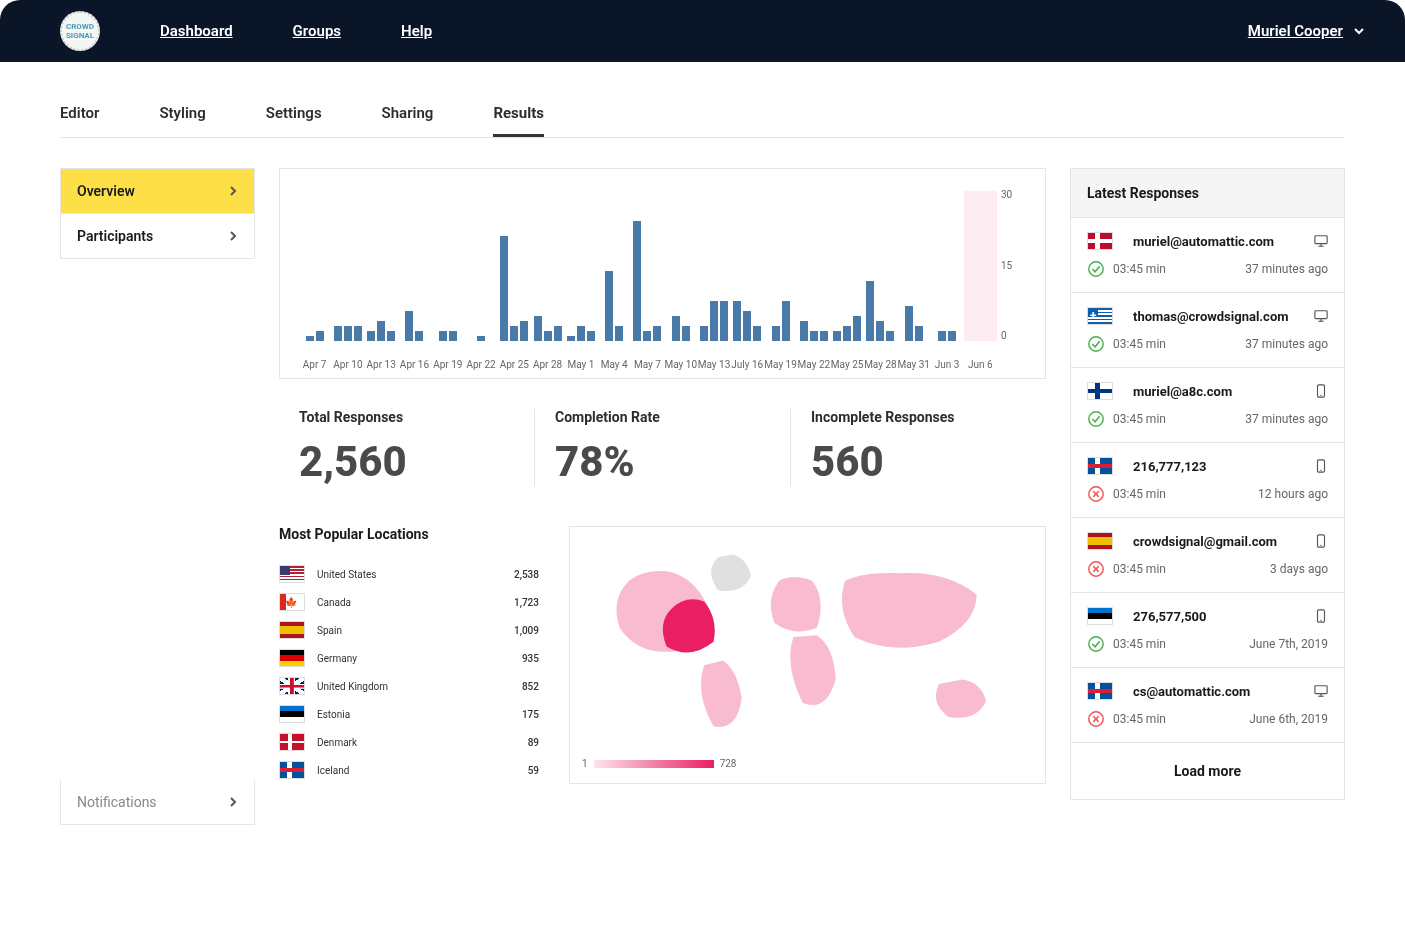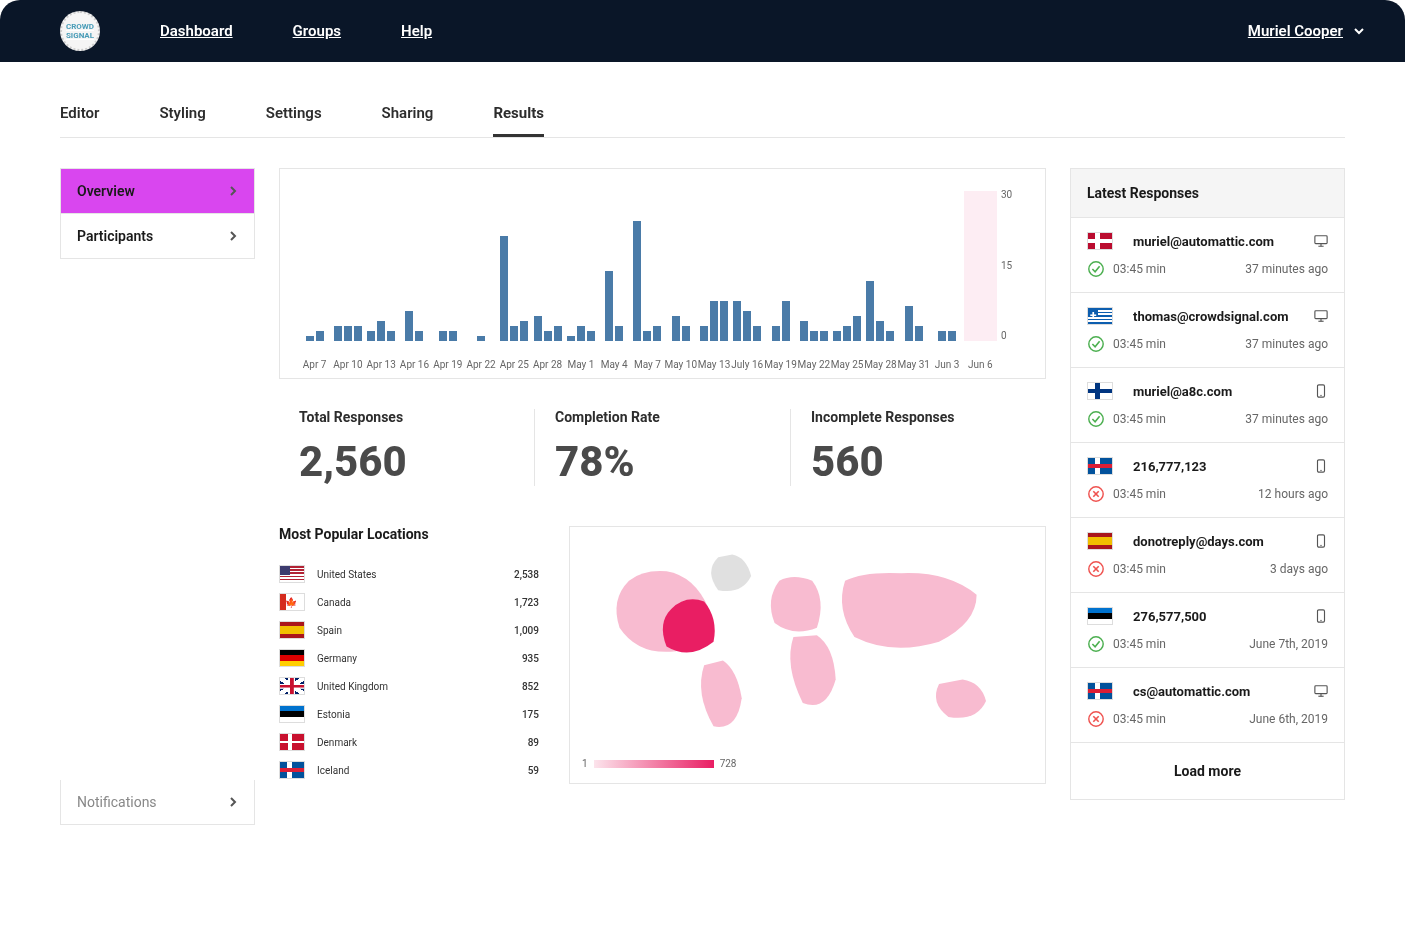--- a/index.html
+++ b/index.html
@@ -16,21 +16,21 @@
 .content-wrap { padding: 30px 60px 20px 60px; }
 .page-title { font-size: 24px; font-weight: 800; color: #2d2d2d; margin-bottom: 30px; }
 .tabs { display: flex; gap: 60px; border-bottom: 1px solid #e5e5e5; }
 .tab { padding: 12px 0; font-size: 15px; font-weight: 600; color: #2d2d2d; cursor: pointer; border-bottom: 3px solid transparent; }
 .tab.active { border-bottom-color: #333; font-weight: 700; }
 
 .main-grid { display: flex; gap: 0; margin-top: 30px; align-items: flex-start; }
 .sidebar { width: 195px; border: 1px solid #e5e5e5; }
 .sidebar-item { display: flex; justify-content: space-between; align-items: center; padding: 14px 16px; font-size: 14px; font-weight: 600; border-bottom: 1px solid #e5e5e5; cursor: pointer; }
 .sidebar-item:last-child { border-bottom: none; }
-.sidebar-item.active { background: #d946ef; }
+.sidebar-item.active { background: #fde047; }
 .sidebar-chev polyline { stroke: #555; stroke-width: 2; fill: none; }
 
 .center { flex: 1; padding: 0 24px; }
 .chart-box { border: 1px solid #e5e5e5; padding: 20px 18px 8px 18px; position: relative; }
 .chart { position: relative; height: 170px; }
 .bars { position: absolute; left: 0; right: 30px; bottom: 18px; height: 150px; display: flex; align-items: flex-end; }
 .bar-group { flex: 1; display: flex; align-items: flex-end; justify-content: center; gap: 2px; height: 100%; }
 .bar { width: 8px; background: #4a7ba8; }
 .bar-group.highlight { background: rgba(233, 30, 99, 0.08); }
 .x-labels { display: flex; margin-top: 0; padding-right: 30px; }
@@ -425,21 +425,21 @@
                   <line x1="7" y1="7" x2="13" y2="13" stroke="#ef5350" stroke-width="1.8"></line>
                   <line x1="13" y1="7" x2="7" y2="13" stroke="#ef5350" stroke-width="1.8"></line>
                 </svg>
       <span class="resp-time">03:45 min</span>
       <span class="resp-ago">12 hours ago</span>
     </div>
             </div>
             <div class="resp">
     <div class="resp-top">
       <span class="flag flag-es"></span>
-      <span class="resp-email">donotreply@days.com</span>
+      <span class="resp-email">crowdsignal@gmail.com</span>
       <svg class="device-icon" viewBox="0 0 16 16">
                   <rect x="4" y="1" width="8" height="14" rx="1.5" fill="none" stroke="#555" stroke-width="1.3"></rect>
                   <circle cx="8" cy="13" r="0.8" fill="#555"></circle>
                 </svg>
     </div>
     <div class="resp-bot">
       <svg class="status-ico" viewBox="0 0 20 20">
                   <circle cx="10" cy="10" r="8" fill="none" stroke="#ef5350" stroke-width="1.6"></circle>
                   <line x1="7" y1="7" x2="13" y2="13" stroke="#ef5350" stroke-width="1.8"></line>
                   <line x1="13" y1="7" x2="7" y2="13" stroke="#ef5350" stroke-width="1.8"></line>

